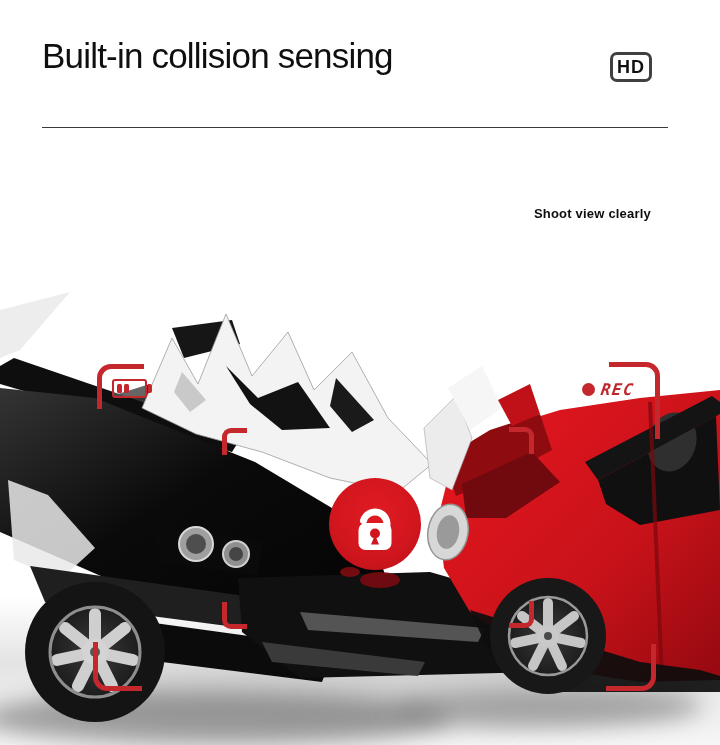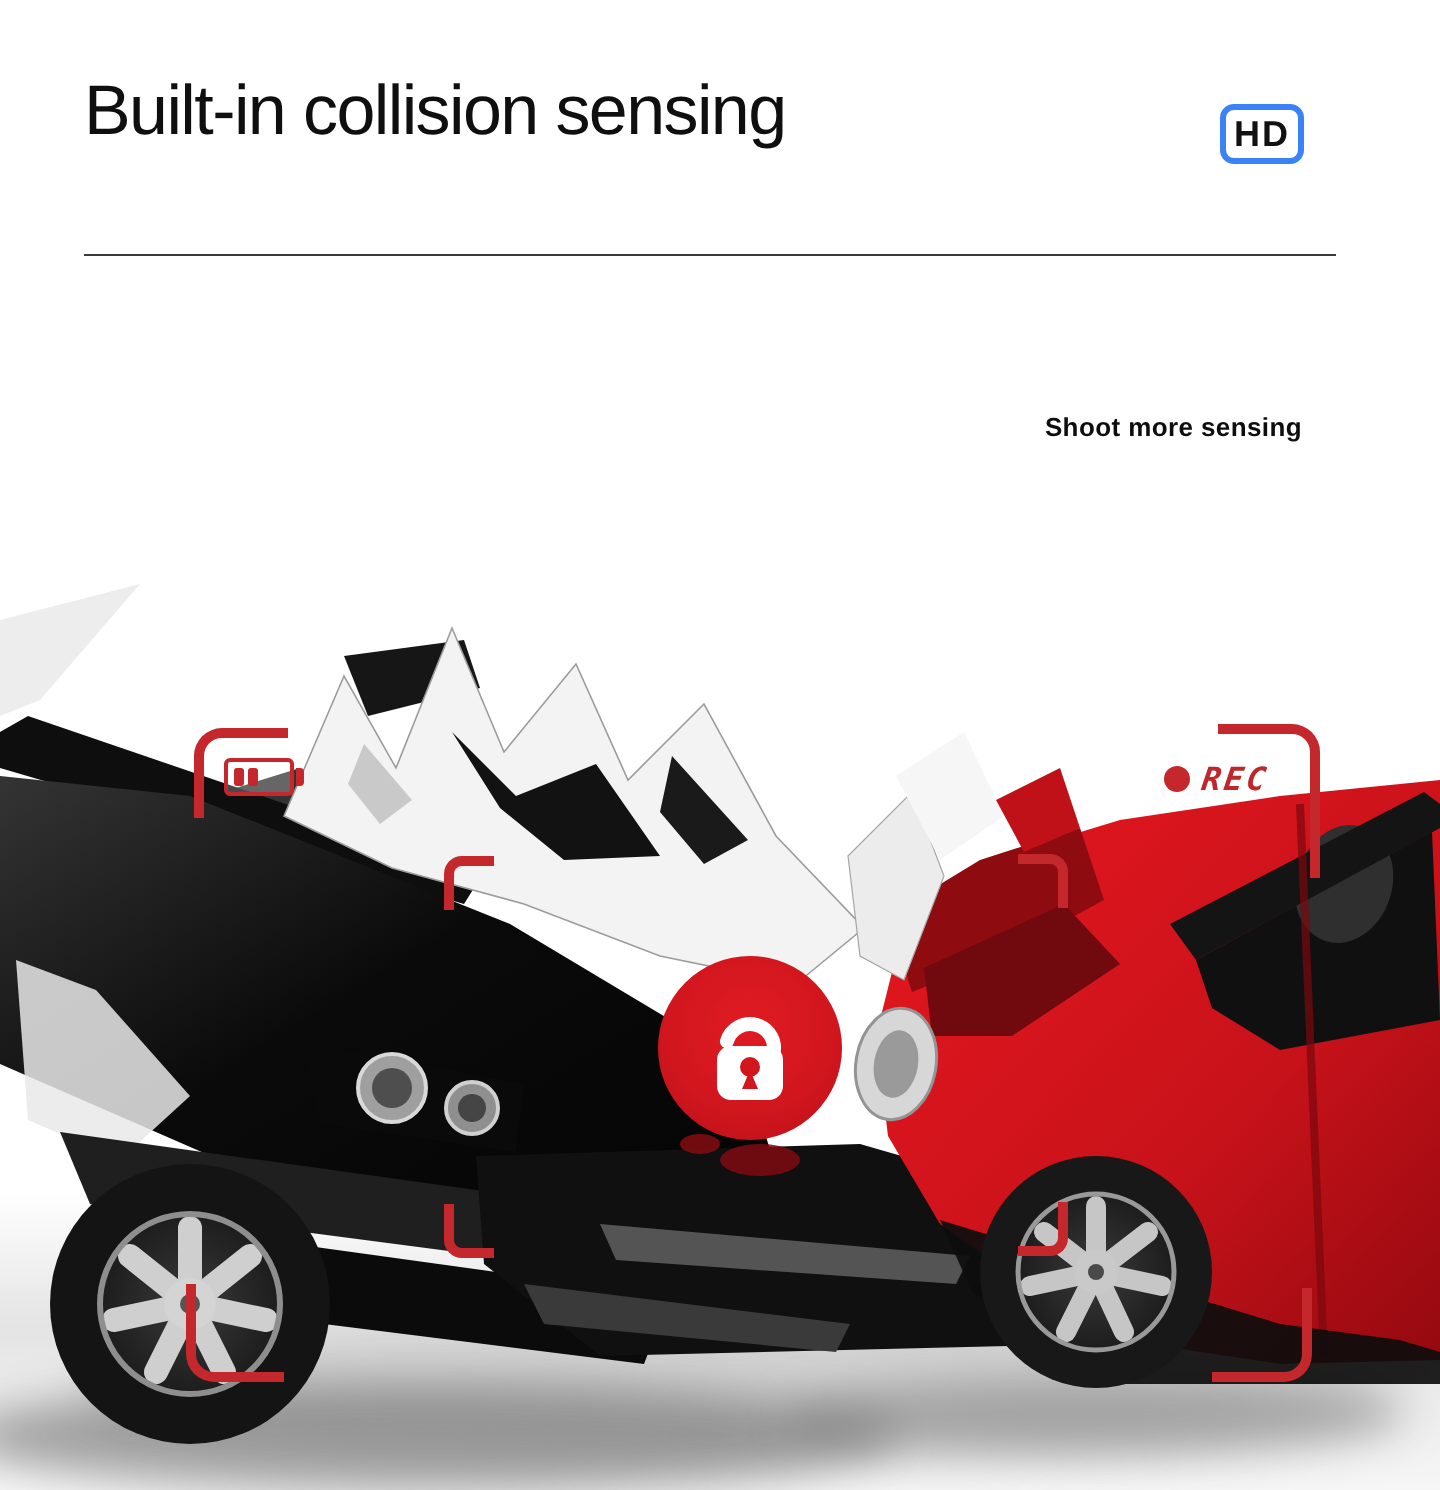--- a/index.html
+++ b/index.html
@@ -7,21 +7,21 @@
     position:relative;width:720px;height:745px;background:#ffffff;overflow:hidden;
     font-family:"Liberation Sans", sans-serif;color:#111;
   }
   
   .title{
     position:absolute;left:42px;top:36px;margin:0;
     font-size:35px;font-weight:400;letter-spacing:-0.8px;color:#0f0f0f;
   }
   .hd-badge{
     position:absolute;left:610px;top:52px;width:36px;height:24px;
-    border:3px solid #3b82f6;border-radius:7px;
+    border:3px solid #404040;border-radius:7px;
     display:flex;align-items:center;justify-content:center;
     font-weight:700;font-size:18px;letter-spacing:1px;color:#111;background:#fff;
   }
   .divider{
     position:absolute;left:42px;top:127px;width:626px;height:0;
     border-top:1.6px solid #3a3a3a;
   }
   .paragraph{
     position:absolute;left:42px;top:156px;width:442px;
     font-size:14px;line-height:21.5px;color:#141414;
@@ -71,21 +71,21 @@
 </head>
 <body>
 
 <div class="stage">
 
   <h1 class="title">Built-in collision sensing</h1>
   <div class="hd-badge">
     <span>HD</span>
   </div>
   <div class="divider"></div>
-  <div class="tagline">Shoot more sensing</div>
+  <div class="tagline">Shoot view clearly</div>
 
   <div class="scene">
     <svg width="720" height="465" viewBox="0 0 720 465">
       <defs>
         <linearGradient id="floorG" x1="0" y1="0" x2="0" y2="1">
           <stop offset="0" stop-color="#ffffff"></stop>
           <stop offset="0.45" stop-color="#e4e4e4"></stop>
           <stop offset="1" stop-color="#f6f6f6"></stop>
         </linearGradient>
         <linearGradient id="blackBody" x1="0" y1="0" x2="1" y2="1">

